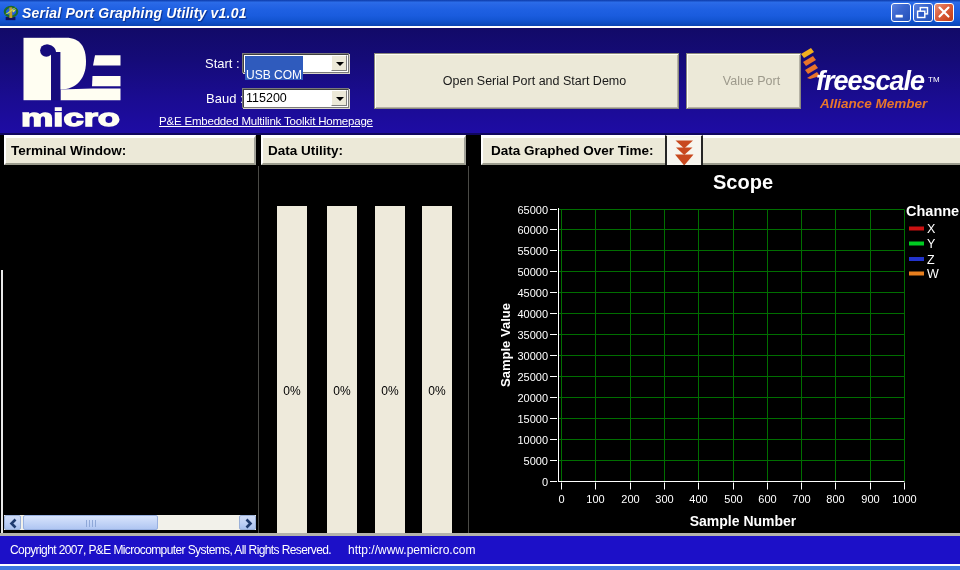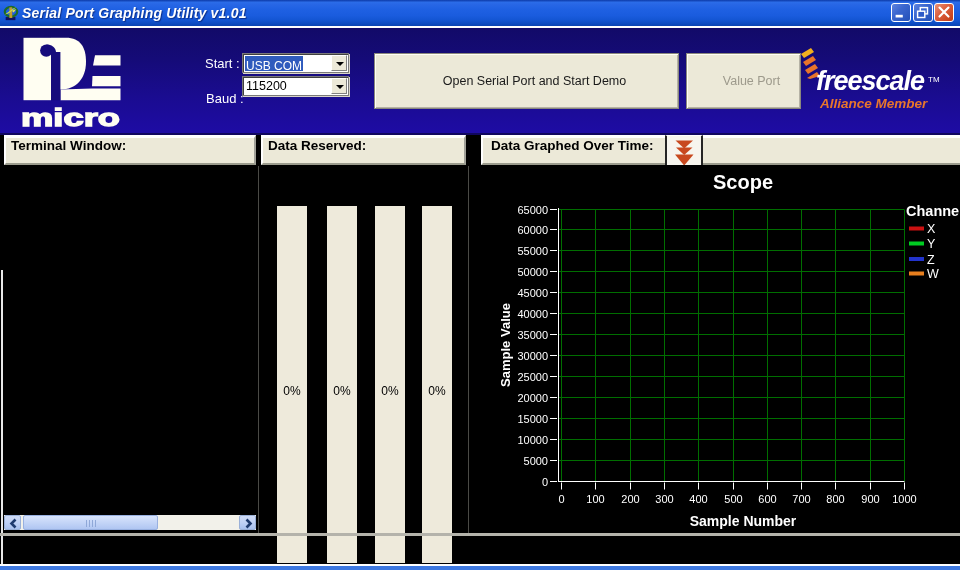--- a/index.html
+++ b/index.html
@@ -24,23 +24,23 @@
   background:linear-gradient(180deg,#120a68 0%,#150b78 30%,#1a0c90 65%,#1e0ca4 100%); }
 #hdrline { position:absolute; left:0; top:133px; width:960px; height:2px; background:#10075e; }
 
 .hlabel { position:absolute; color:#fff; font-size:13px; }
 #portlabel { left:205px; top:28px; }
 #baudlabel { left:198px; top:63px;margin-left:8px; }
 
 .combo { position:absolute; left:242px; width:107px; height:20px; background:#fff;
   border:1px solid #7a7a7a; box-shadow:inset 1px 1px 0 #404040, 1px 1px 0 #d8d4c8; }
 #portcombo { top:25px; }
-#baudcombo { top:48px;padding-left:48px; }
+#baudcombo { top:60px;padding-left:48px; }
 .combosel { position:absolute; left:2px; top:2px; height:15px; background:#2f5bbd; color:#fff;
-  font-size:12px; padding:3px 1px; line-height:15px; }
+  font-size:12px; padding:12px 1px; line-height:15px; }
 .combotxt { position:absolute; left:3px; top:2px; color:#000; font-size:12.5px; line-height:15px; }
 .combobtn { position:absolute; right:1px; top:1px; width:16px; height:16px; background:#ece9d8;
   border-top:1px solid #fff; border-left:1px solid #fff; border-right:1px solid #808080; border-bottom:1px solid #808080; }
 .combobtn:after { content:""; position:absolute; left:4px; top:6px; width:0; height:0;
   border-left:4px solid transparent; border-right:4px solid transparent; border-top:4px solid #000; }
 
 #homelink { position:absolute; left:159px; top:87px; color:#fff; font-size:11.5px; letter-spacing:-0.2px; text-decoration:underline; }
 
 .xpbtn { position:absolute; top:25px; height:56px; background:#ece9d8; color:#1a1a1a; font-size:12.5px;
   text-align:center; border:1px solid #8a887d;
@@ -53,21 +53,21 @@
 #fslname { position:absolute; left:18px; top:25px; line-height:22px; color:#fff; font-size:27px; font-weight:bold; font-style:italic; letter-spacing:-1px; }
 #fsltm { position:absolute; left:130px; top:30px; color:#fff; font-size:8px; }
 #fslam { position:absolute; left:15px; top:51px; color:#e8762c; font-size:13.5px; font-weight:bold; font-style:italic;margin-left:7px; }
 
 
 #content { position:absolute; left:0; top:135px; width:960px; height:398px; background:#000; }
 #leftline { position:absolute; left:1px; top:135px; width:2px; height:398px; background:#e8e8e8; }
 
 .strip { position:absolute; top:0px; height:30px; background:#ece9d8;
   border-top:3px solid #fff; border-left:2px solid #fff; border-right:2px solid #a0a098; border-bottom:2px solid #9b9b8d;
-  color:#000; font-size:13.5px; font-weight:bold; padding-left:5px; }
+  color:#000; font-size:13.5px; font-weight:bold; padding-left:5px; padding-top:5px; }
 #strip1 { left:4px; width:252px; }
 #strip2 { left:261px; width:205px; }
 #strip3 { left:471px; width:486px; padding-left:8px;margin-left:10px; }
 
 .panel { position:absolute; top:30px; background:#000; }
 #panel1 { left:4px;  width:252px; height:369px; }
 #panel2 { left:261px; width:205px; height:398px; }
 #panel3 { left:499px; width:486px; height:389px; }
 
 
@@ -135,41 +135,42 @@
     <div class="hlabel" id="portlabel">Start :</div>
     <div class="hlabel" id="baudlabel">Baud :</div>
     <div class="combo" id="portcombo">
         <div class="combosel">USB COM</div>
         <div class="combobtn"></div>
       </div>
     <div class="combo" id="baudcombo">
         <div class="combotxt">115200</div>
         <div class="combobtn"></div>
       </div>
+    <div id="homelink">P&amp;E Embedded Multilink Toolkit Homepage</div>
 
     <div class="xpbtn" id="openbtn">Open Serial Port and Start Demo</div>
     <div class="xpbtn" id="closebtn">Value Port</div>
 
     <div id="fsl">
       <svg style="position:absolute;left:2px;top:2px;width:22px;height:32px" viewBox="0 0 22 32">
         <polygon points="1,7 11,1 14,5 4,11" fill="#f2b01e"></polygon>
         <polygon points="3,15 13,9 16,13 6,19" fill="#e8742a"></polygon>
         <polygon points="5,23 15,17 18,21 8,27" fill="#e8742a"></polygon>
         <polygon points="7,31 17,25 20,29 10,32" fill="#e8742a"></polygon>
       </svg>
       <div id="fslname">freescale</div>
       <div id="fsltm">TM</div>
       <div id="fslam">Alliance Member</div>
     </div>
   </div>
   <div id="hdrline"></div>
 
   <div id="content">
     <div class="strip" id="strip1">Terminal Window:</div>
-    <div class="strip" id="strip2">Data Reserved:</div>
+    <div class="strip" id="strip2">Data Utility:</div>
     <div class="strip" id="strip3">Data Graphed Over Time:</div>
     <div id="arrowbtn">
       <svg viewBox="0 0 34 32" style="width:34px;height:32px">
         <polygon points="8.5,4.5 26,4.5 17.2,12.5" fill="#c8491f"></polygon>
         <polygon points="9,11.5 25.5,11.5 17.2,19" fill="#c8491f"></polygon>
         <polygon points="8,18.5 26.5,18.5 17.2,29.5" fill="#c8491f"></polygon>
       </svg>
     </div>
 
     <div class="panel" id="panel1">
@@ -305,16 +306,20 @@
           <text x="428" y="113" fill="#fff" font-size="12.5px">W</text>
       </svg>
     </div>
 
     <div id="leftline"></div>
     <div style="position:absolute;left:258px;top:31px;width:1px;height:367px;background:#4a4a46"></div>
     <div style="position:absolute;left:468px;top:31px;width:1px;height:367px;background:#4a4a46"></div>
   </div>
 
   <div id="grayline"></div>
+  <div id="statusbar">
+    <div style="position:absolute;left:10px;top:7px;letter-spacing:-0.6px;font-size:12px">Copyright 2007, P&amp;E Microcomputer Systems, All Rights Reserved.</div>
+    <div style="position:absolute;left:348px;top:7px;font-size:12px">http://www.pemicro.com</div>
+  </div>
   <div id="whiteline"></div>
   <div id="bottomborder"></div>
 
 </div>
 
 </body></html>

